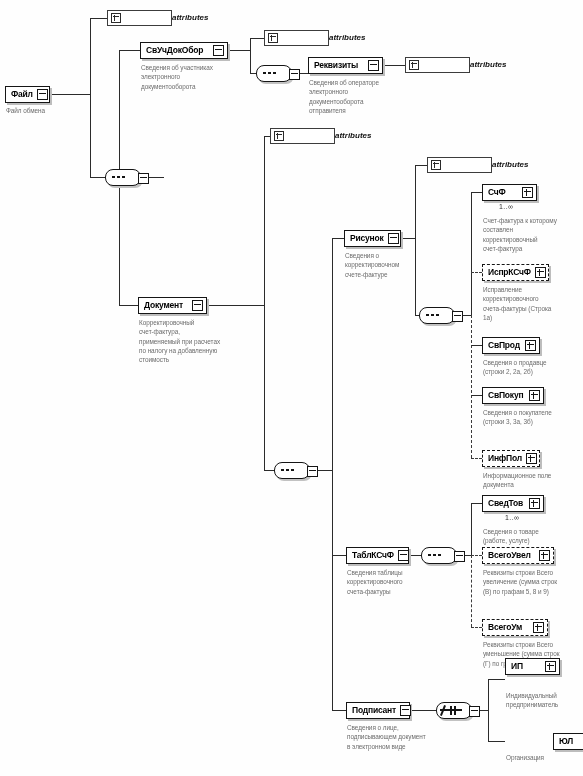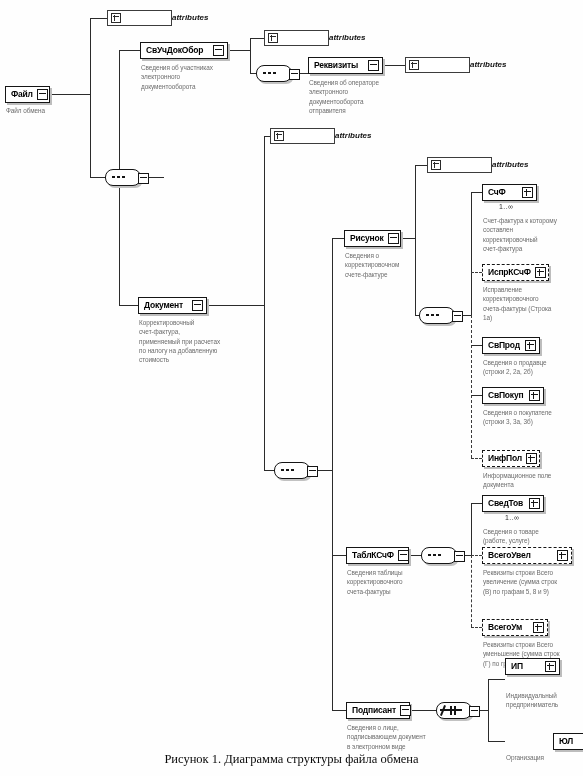--- a/index.html
+++ b/index.html
@@ -421,21 +421,21 @@
   </div>
 
   <div class="node multi" style="left:482px; top:495px; width:62px;">
     <span class="nm">СведТов</span>
     <span class="tgl plus"></span>
   </div>
   <div class="mult" style="left:505px; top:514px;">1..∞</div>
   <div class="desc" style="left:483px; top:527px; width:98px;">Сведения о товаре
 (работе, услуге)</div>
 
-  <div class="node optional" style="left:482px; top:547px; width:90px;">
+  <div class="node optional" style="left:482px; top:547px; width:72px;">
     <span class="nm">ВсегоУвел</span>
     <span class="tgl plus"></span>
   </div>
   <div class="desc" style="left:483px; top:568px; width:98px;">Реквизиты строки Всего
 увеличение (сумма строк
 (В) по графам 5, 8 и 9)</div>
 
   <div class="node optional" style="left:482px; top:619px; width:66px;">
     <span class="nm">ВсегоУм</span>
     <span class="tgl plus"></span>
@@ -467,15 +467,14 @@
   </div>
   <div class="desc" style="left:506px; top:691px; width:78px;">Индивидуальный
 предприниматель</div>
 
   <div class="node" style="left:505px; top:733px; width:55px;margin-left:48px;">
     <span class="nm">ЮЛ</span>
     <span class="tgl plus"></span>
   </div>
   <div class="desc" style="left:506px; top:753px; width:78px;">Организация</div>
 
-  <div class="figcaption" style="left:0; top:752px;">Рисунок 1. Диаграмма структуры файла обмена</div>
 
 </div>
 
 </body></html>

